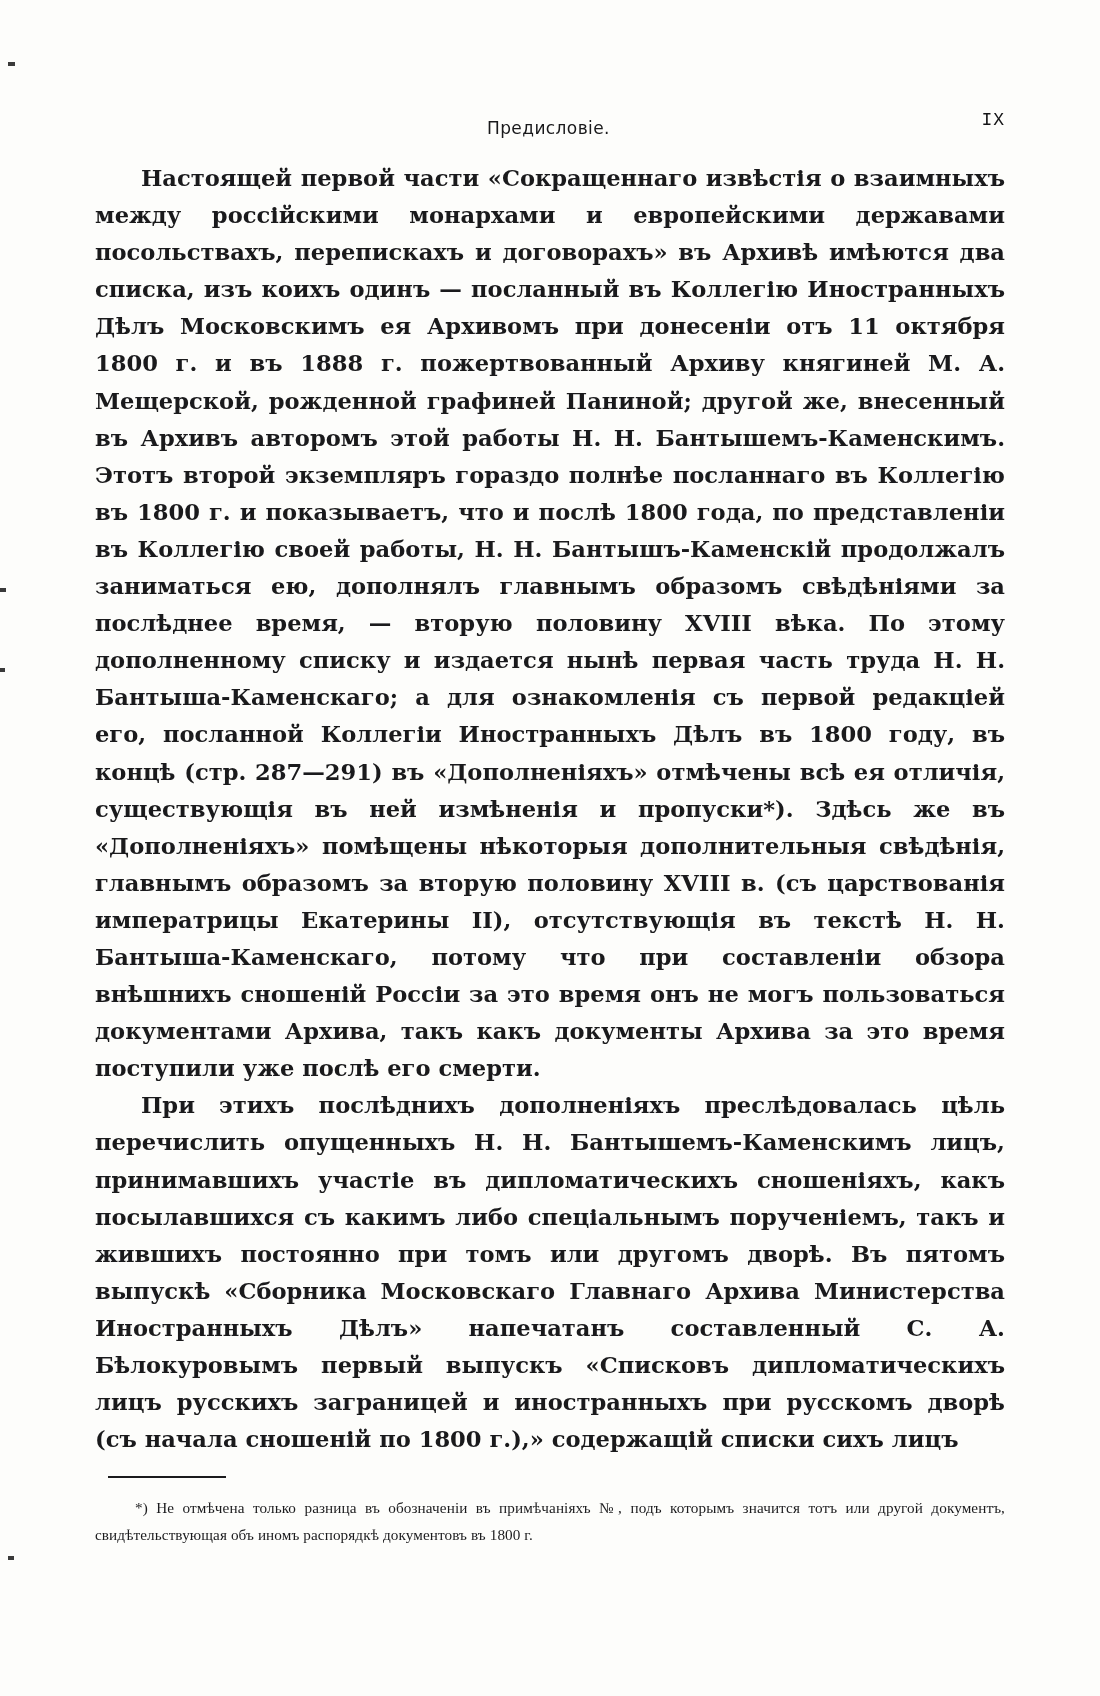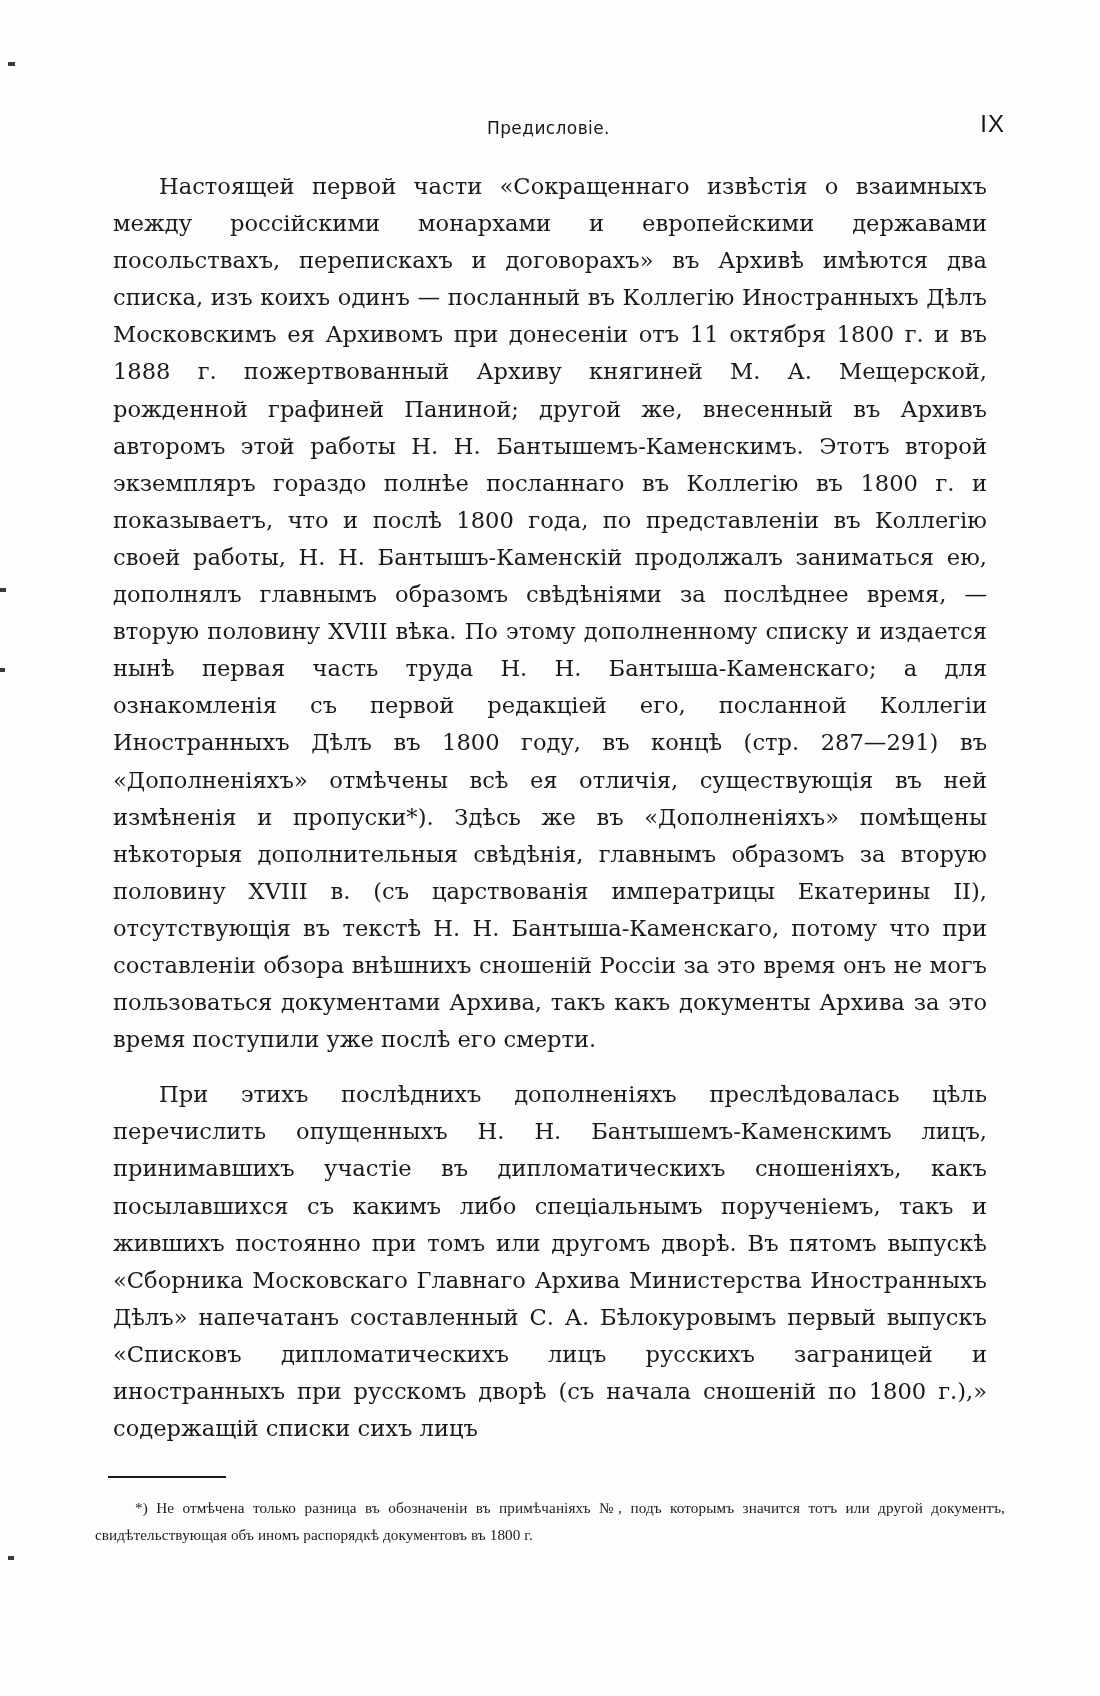--- a/index.html
+++ b/index.html
@@ -33,37 +33,38 @@
     top: 8px;
     font-size: 17px;
     letter-spacing: 0.4px;
     font-family: "DejaVu Sans", sans-serif;
     color: #19191b;
   }
   .runhead .folio {
     position: absolute;
     right: 0px;
     top: 0px;
-    font-size: 24px;
-    font-family: Liberation Sans, sans-serif;
+    font-size: 18px;
+    font-family: Liberation Mono, monospace;
     color: #141416;
     letter-spacing: 1px;
   }
   .body-text {
     font-size: 22.6px;
     line-height: 37.1px;
     text-align: justify;
     text-justify: inter-word;
     font-family: "DejaVu Serif", serif;
     color: #1a1a1c;
     -webkit-font-smoothing: antialiased;
   }
   .body-text p {
-    margin: 18px;
+    margin: 0;
     text-indent: 46px;
+    font-weight: bold;
   }
   .footnote-rule {
     position: absolute;
     left: 108px;
     top: 1476px;
     width: 118px;
     height: 0;
     border-top: 2px solid #1b1b1d;
   }
   .footnote {

